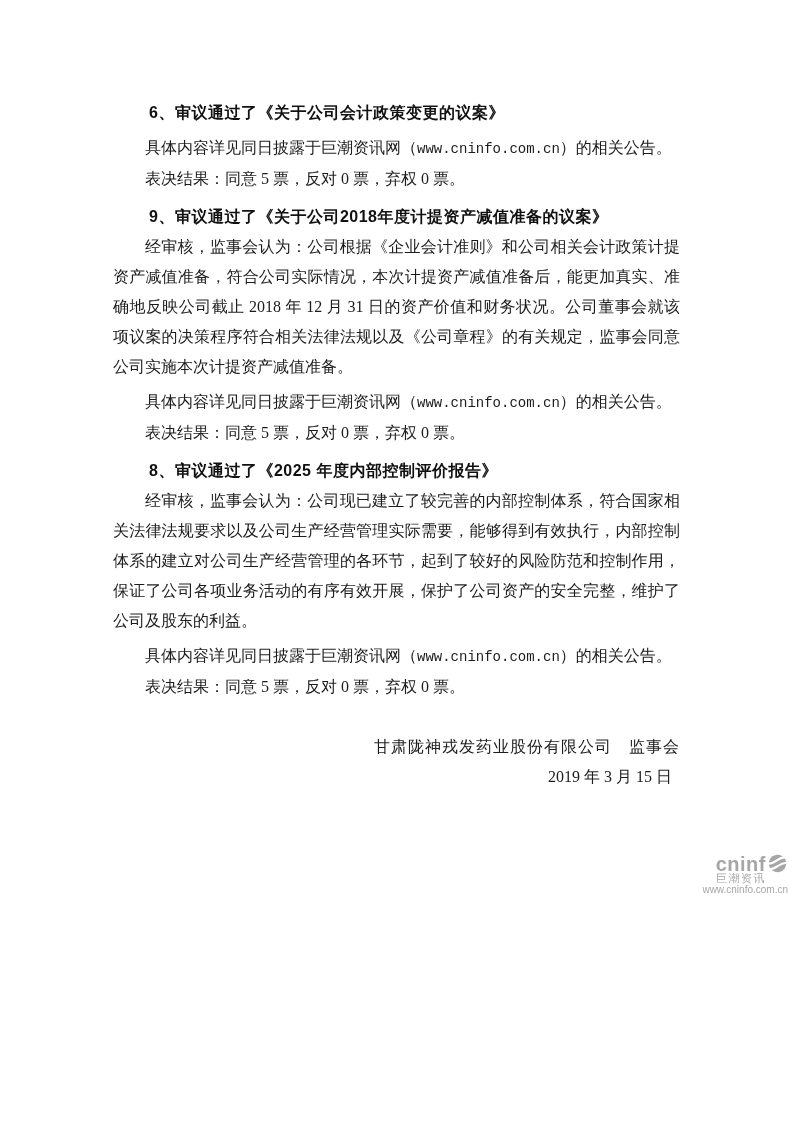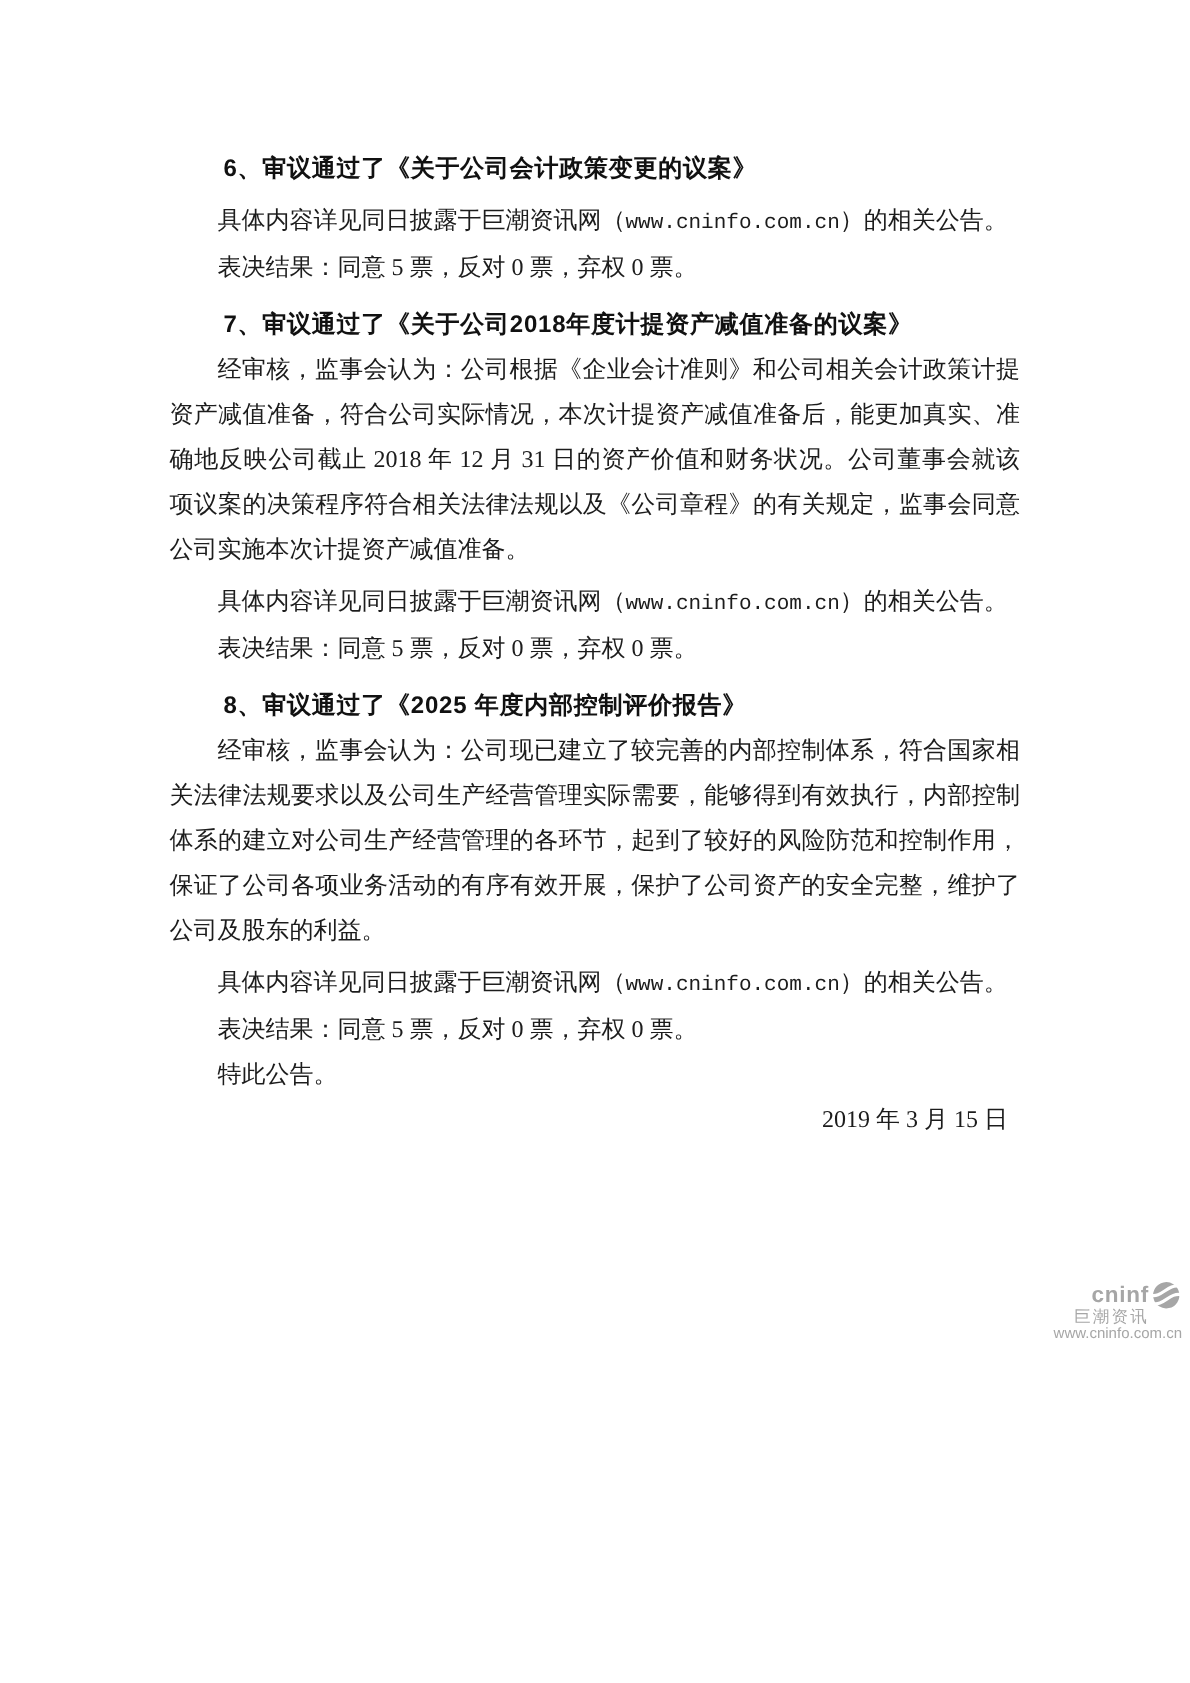--- a/index.html
+++ b/index.html
@@ -51,21 +51,21 @@
     display: flex;
     flex-direction: column;
     align-items: flex-end;
     color: #a6a6a6;
     user-select: none;
   }
   .brand-row { display: flex; align-items: center; }
   .brand-text {
     font-family: "Liberation Sans", "DejaVu Sans", sans-serif;
     font-weight: 700;
-    font-size: 15px;
+    font-size: 20px;
     letter-spacing: 0.5px;
     line-height: 18px;
   }
   .swirl { width: 21px; height: 21px; margin-left: 1px; transform: rotate(-12deg); }
   .brand-cn {
     font-family: "Liberation Sans", "DejaVu Sans", sans-serif;
     font-size: 11px;
     letter-spacing: 1.5px;
     line-height: 10px;
     margin-right: 22px;
@@ -84,35 +84,35 @@
 <div class="page">
   <div class="content">
 
     <div>
       <h3 class="sec-heading">6、审议通过了《关于公司会计政策变更的议案》</h3>
       <p class="gap-sm"><span>具体内容详见同日披露于巨潮资讯网（</span><span class="mono">www.cninfo.com.cn</span><span>）的相关公告。</span></p>
       <p>表决结果：同意 5 票，反对 0 票，弃权 0 票。</p>
     </div>
 
     <div>
-      <h3 class="sec-heading gap-md">7、审议通过了《关于公司2018年度计提资产减值准备的议案》</h3>
+      <h3 class="sec-heading gap-md">9、审议通过了《关于公司2018年度计提资产减值准备的议案》</h3>
       <p>经审核，监事会认为：公司根据《企业会计准则》和公司相关会计政策计提资产减值准备，符合公司实际情况，本次计提资产减值准备后，能更加真实、准确地反映公司截止 2018 年 12 月 31 日的资产价值和财务状况。公司董事会就该项议案的决策程序符合相关法律法规以及《公司章程》的有关规定，监事会同意公司实施本次计提资产减值准备。</p>
       <p class="gap-sm"><span>具体内容详见同日披露于巨潮资讯网（</span><span class="mono">www.cninfo.com.cn</span><span>）的相关公告。</span></p>
       <p>表决结果：同意 5 票，反对 0 票，弃权 0 票。</p>
     </div>
 
     <div>
       <h3 class="sec-heading gap-md">8、审议通过了《2025 年度内部控制评价报告》</h3>
       <p>经审核，监事会认为：公司现已建立了较完善的内部控制体系，符合国家相关法律法规要求以及公司生产经营管理实际需要，能够得到有效执行，内部控制体系的建立对公司生产经营管理的各环节，起到了较好的风险防范和控制作用，保证了公司各项业务活动的有序有效开展，保护了公司资产的安全完整，维护了公司及股东的利益。</p>
       <p class="gap-sm"><span>具体内容详见同日披露于巨潮资讯网（</span><span class="mono">www.cninfo.com.cn</span><span>）的相关公告。</span></p>
       <p>表决结果：同意 5 票，反对 0 票，弃权 0 票。</p>
     </div>
 
-    <p>特此公告。</p>
 
+    <p class="sig sig-company">甘肃陇神戎发药业股份有限公司　监事会</p>
     <p class="sig sig-date">2019 年 3 月 15 日</p>
   </div>
 
   <div class="cninfo-logo">
     <div class="brand-row">
       <span class="brand-text">cninf</span>
       <svg class="swirl" viewBox="0 0 24 24" xmlns="http://www.w3.org/2000/svg">
         <circle cx="12" cy="12" r="10" fill="#a6a6a6"></circle>
         <path d="M0.5 9.5 C8 13.5 15 3.5 23.5 7.5" stroke="#ffffff" stroke-width="2.4" fill="none"></path>
         <path d="M0.5 16 C8 20 15 10 23.5 14" stroke="#ffffff" stroke-width="2.4" fill="none"></path>

